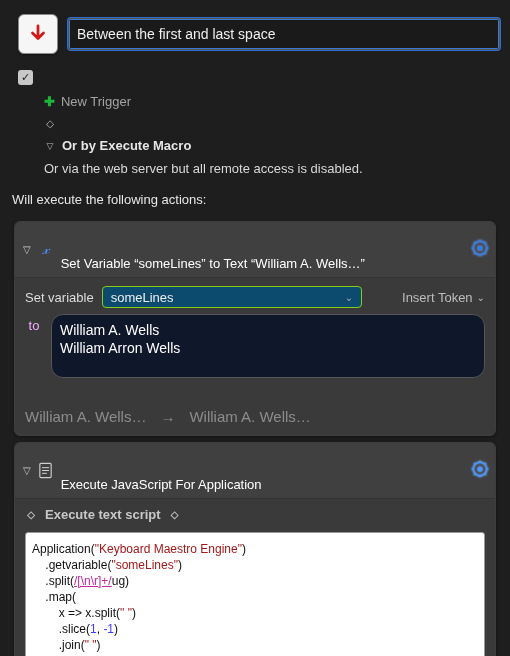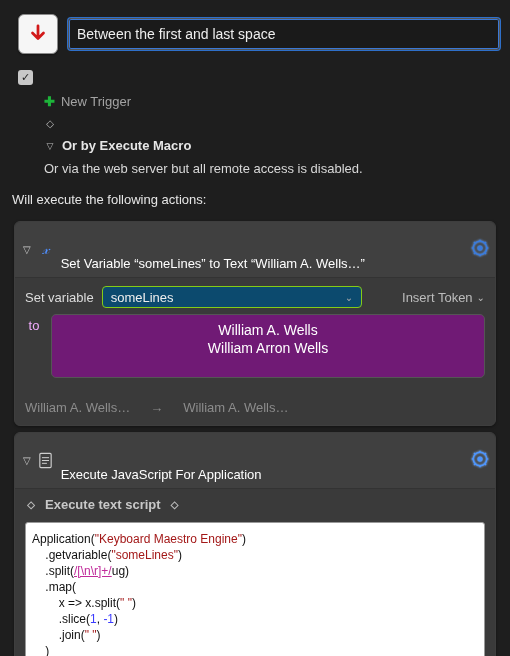--- a/index.html
+++ b/index.html
@@ -27,22 +27,22 @@
   .ah-icon { width: 18px; height: 18px; display: inline-flex; align-items: center; justify-content: center; }
   .ah-title { flex: 1; font-size: 13px; color: #fff; margin-top: 28px; }
   .gear { color: #2e6fc9; font-size: 16px; filter: drop-shadow(0 0 1px #6aa9ff); }
   .gear2 { color: #3f88f0; font-size: 16px; filter: drop-shadow(0 0 1px #7bb6ff); }
 
   .action-body { padding: 8px 10px 10px 10px; }
   .row { display: flex; align-items: center; gap: 8px; margin-bottom: 6px; font-size: 13px; color: #ddd; }
   .dropdown { flex: 1; background: #0c4a6e; color: #eee; border: 1px solid #84cc16; border-radius: 4px; height: 22px; display: flex; align-items: center; justify-content: space-between; padding: 4px 8px; }
   .insert-token { color: #bcbcbc; font-size: 13px; display: inline-flex; align-items:center; gap:4px;margin-left:32px; }
   .to-label { width: 18px; text-align: center; color: #f0abfc; padding-top:4px; }
-  .multiline { flex:1; background: #701a75; border: 1px solid #555; border-radius: 5px; color: #fff; padding: 6px 8px; font-size: 14px; line-height: 18px; min-height: 64px; text-align: center; }
-  .footer { padding: 6px 10px 10px 10px; color: #8c8c8c; font-size: 13px; display: flex; align-items: center; gap: 20px; }
+  .multiline { flex:1; background: #0f172a; border: 1px solid #555; border-radius: 12px; color: #fff; padding: 6px 8px; font-size: 14px; line-height: 18px; min-height: 64px; }
+  .footer { padding: 6px 10px 10px 10px; color: #8c8c8c; font-size: 15px; display: flex; align-items: center; gap: 14px; margin-top: 8px; }
 
   .script-sub { display: flex; align-items: center; gap: 8px; padding: 8px 10px 6px 10px; color: #c8c8c8; font-weight: 600; }
   .code-box { margin: 4px 10px 12px 10px; background: #fff; border: 1px solid #999; border-radius: 3px; padding: 8px 6px 60px 6px; font-family: Menlo, Consolas, monospace; font-size: 12px; line-height: 16px; color: #111; white-space: pre; overflow: hidden; }
   .s-str { color: #a31818; }
   .s-re  { color: #c02a9a; text-decoration: underline; }
   .s-num { color: #3b3bff; }
 
   .x-icon { font-family: Georgia, 'Times New Roman', serif; font-style: italic; color: #4f8fff; font-size: 15px; }
 </style>
 </head>

